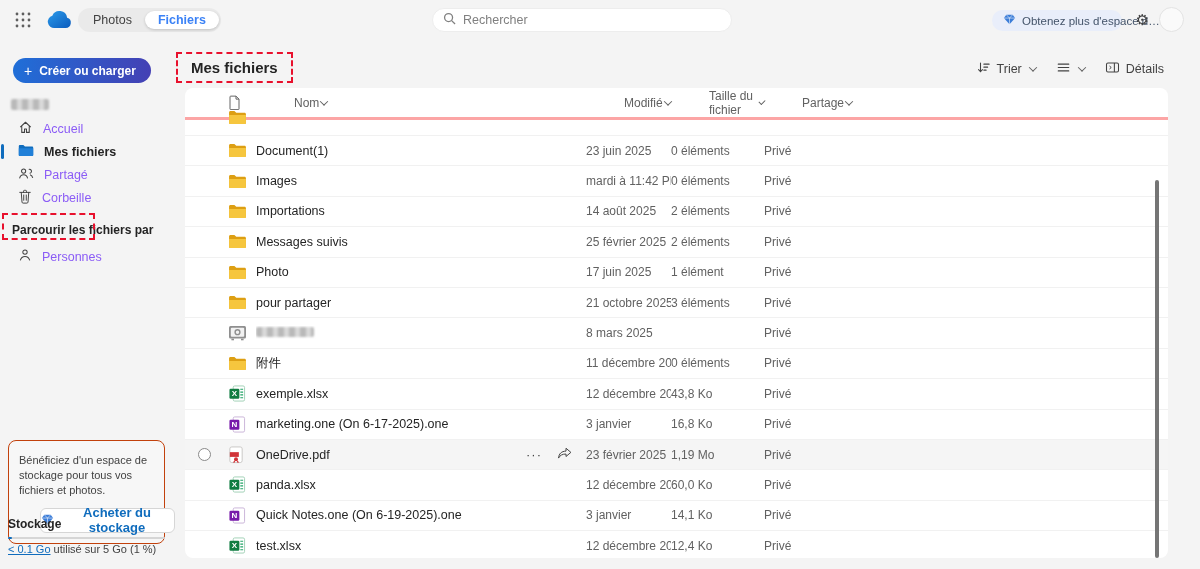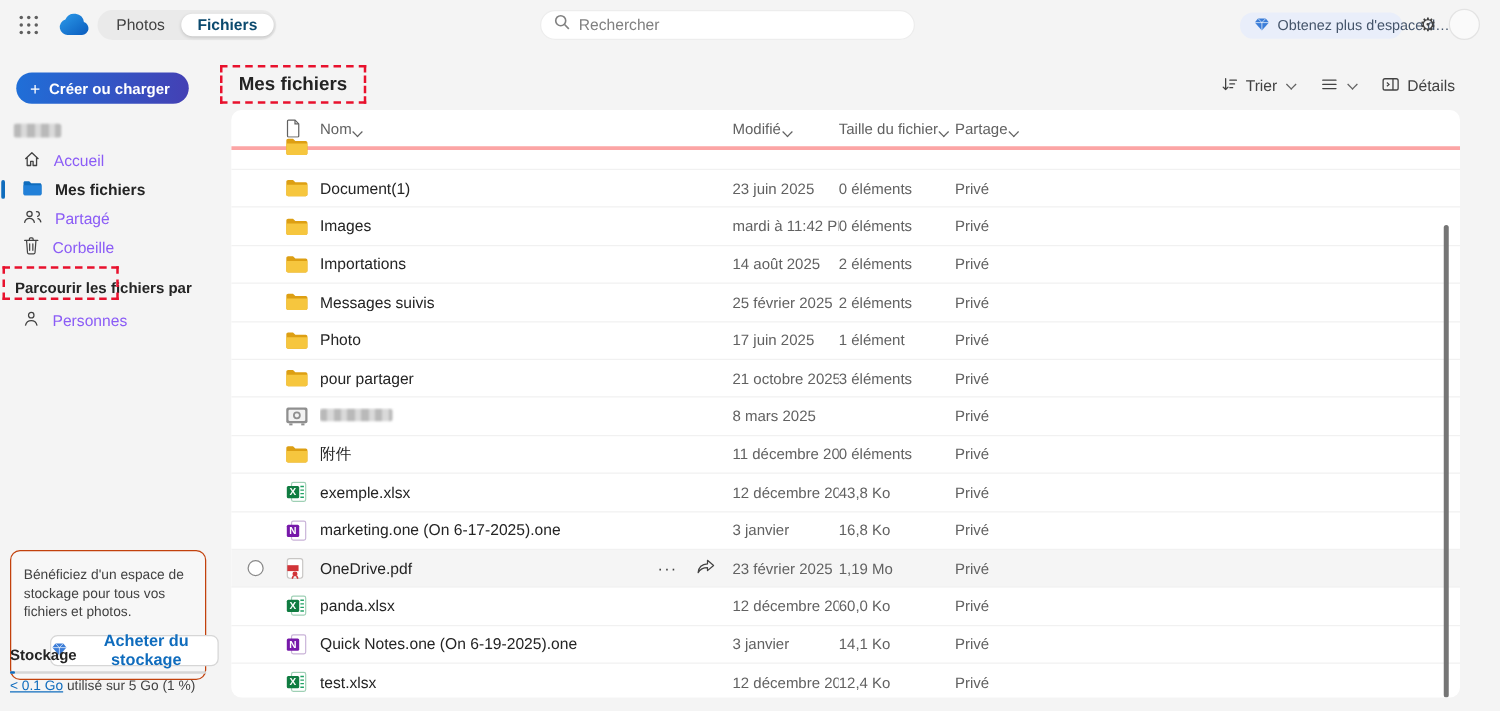--- a/index.html
+++ b/index.html
@@ -6,21 +6,21 @@
   html,body { width:1200px; height:569px; overflow:hidden;
     font-family:"Liberation Sans", sans-serif; background:#f4f4f4; color:#242424; }
 
   
   .topbar { position:absolute; left:0; top:0; width:1200px; height:40px; }
   .waffle { position:absolute; left:14px; top:11px; width:18px; height:18px; cursor:pointer; }
   .cloud { position:absolute; left:42px; top:9px; width:30px; height:21px; }
   .tab-pill { position:absolute; left:78px; top:8px; height:24px; background:#eaeaea;
     border-radius:12px; display:flex; align-items:center; padding:2px; }
   .tab { font-size:12.5px; color:#424242; padding:2px 13px; border-radius:11px; cursor:pointer; }
-  .tab.active { background:#fff; font-weight:bold; color:#0c4a6e; box-shadow:0 1px 3px rgba(0,0,0,.18); }
+  .tab.active { background:#fff; font-weight:bold; color:#3b82f6; box-shadow:0 1px 3px rgba(0,0,0,.18); }
   .search { position:absolute; left:432px; top:8px; width:300px; height:24px; background:#fff;
     border:1px solid #ededed; border-radius:12px; display:flex; align-items:center; padding:0 10px; gap:7px; }
   .search input { border:none; outline:none; font-size:12.5px; width:100%; background:transparent;
     font-family:"Liberation Sans", sans-serif; color:#242424; }
   .search input::placeholder { color:#808080; }
   .upsell { position:absolute; right:78px; top:10px; height:21px; background:#e9eefa;
     border-radius:11px; display:flex; align-items:center; gap:6px; padding:0 11px;
     font-size:11.5px; color:#44546a; cursor:pointer; max-width:130px; white-space:nowrap; }
   .gear { position:absolute; right:51px; top:11px; font-size:15px; color:#424242; cursor:pointer; }
   .avatar { position:absolute; right:16px; top:7px; width:25px; height:25px; border-radius:50%;
@@ -62,21 +62,21 @@
   .toolbar { position:absolute; right:36px; top:60px; display:flex; align-items:flex-start; gap:20px; }
   .tool { display:flex; align-items:center; gap:6px; font-size:12.5px; color:#424242; cursor:pointer; }
   .chv { display:inline-block; width:6px; height:6px; border-right:1.3px solid #616161;
     border-bottom:1.3px solid #616161; transform:rotate(45deg) translate(-1px,-1px); margin-left:2px; }
 
   .card { position:absolute; left:185px; top:88px; width:983px; height:470px; background:#fff;
     border-radius:8px; overflow:hidden; }
   .thead, .row { display:grid; grid-template-columns:30px 28px 330px 85px 93px 90px 1fr;
     align-items:center; padding-left:13px; }
   .thead { height:29px; font-size:12px; color:#616161; }
-  .th { display:flex; align-items:flex-end; cursor:pointer; }
+  .th { display:flex; align-items:center; cursor:pointer;margin-left:38px; }
   .rows { border-top:3px solid #fca5a5; }
   .row { height:30.4px; border-bottom:1px solid #f1f1f1; font-size:12.5px; cursor:pointer; }
   .row.hovered { background:#f5f5f5; }
   .row.partial { height:16px; }
   .row.partial .cell-icon svg { transform:translateY(-10px); }
   .cell-icon { display:flex; align-items:center; }
   .cell-name { display:flex; align-items:center; color:#242424; overflow:hidden; white-space:nowrap; }
   .cell-dim { font-size:12px; color:#616161; overflow:hidden; white-space:nowrap; }
   .radio { width:13px; height:13px; border:1.4px solid #8a8a8a; border-radius:50%; background:#fff;
     display:none; }

